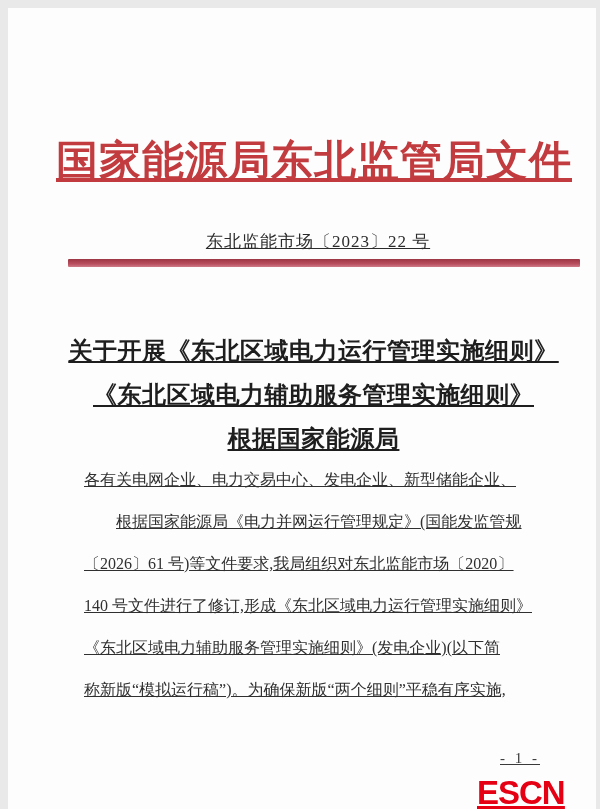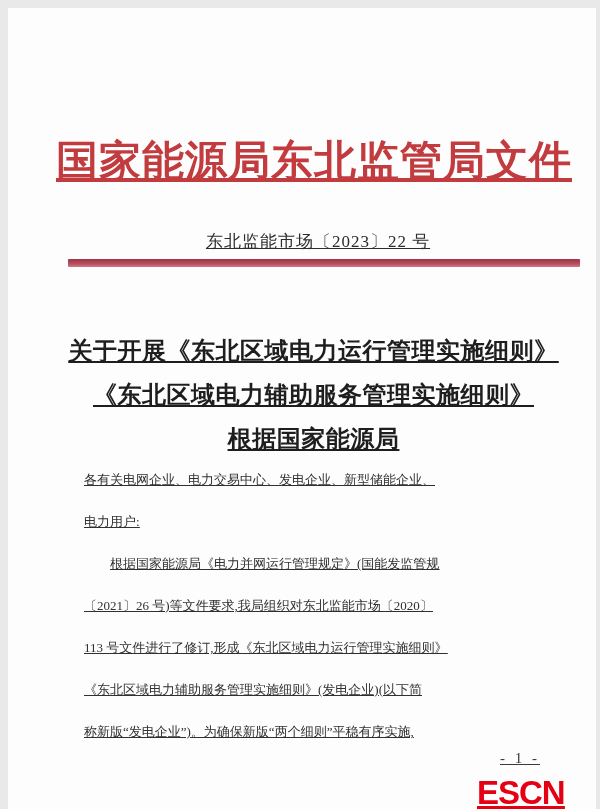--- a/index.html
+++ b/index.html
@@ -71,21 +71,21 @@
     margin-left: 11px;
   }
   .body-text {
     position: absolute;
     top: 447px;
     left: 68px;
     width: 522px;
     color: #303030;
   }
   .body-line {
-    font-size: 13px;
+    font-size: 16px;
     line-height: 34px;
     letter-spacing: 0px;
     white-space: nowrap;
   }
   .body-line.indent { text-indent: 2em; }
   .page-number {
     position: absolute;
     top: 738px;
     left: 488px;
     font-size: 15px;
@@ -136,32 +136,31 @@
 
       <div class="notice-title-line">《东北区域电力辅助服务管理实施细则》</div>
 
       <div class="notice-title-line">根据国家能源局</div>
     </div>
 
   <div class="body-text">
 
       <div class="body-line">各有关电网企业、电力交易中心、发电企业、新型储能企业、</div>
 
-      <div class="body-line">电力用户:</div>
 
       <div class="body-line indent">根据国家能源局《电力并网运行管理规定》(国能发监管规</div>
 
 
-      <div class="body-line">〔2021〕26 号)等文件要求,我局组织对东北监能市场〔2020〕</div>
+      <div class="body-line">〔2026〕61 号)等文件要求,我局组织对东北监能市场〔2020〕</div>
 
-      <div class="body-line">113 号文件进行了修订,形成《东北区域电力运行管理实施细则》</div>
+      <div class="body-line">140 号文件进行了修订,形成《东北区域电力运行管理实施细则》</div>
 
       <div class="body-line">《东北区域电力辅助服务管理实施细则》(发电企业)(以下简</div>
 
-      <div class="body-line">称新版“发电企业”)。为确保新版“两个细则”平稳有序实施,</div>
+      <div class="body-line">称新版“模拟运行稿”)。为确保新版“两个细则”平稳有序实施,</div>
     </div>
 
   <div class="page-number">- 1 -</div>
 
   <div class="logo">
     <span class="logo-latin">ESCN</span>
     <span class="logo-cjk">中国储能网</span>
   </div>
 
 </div>

